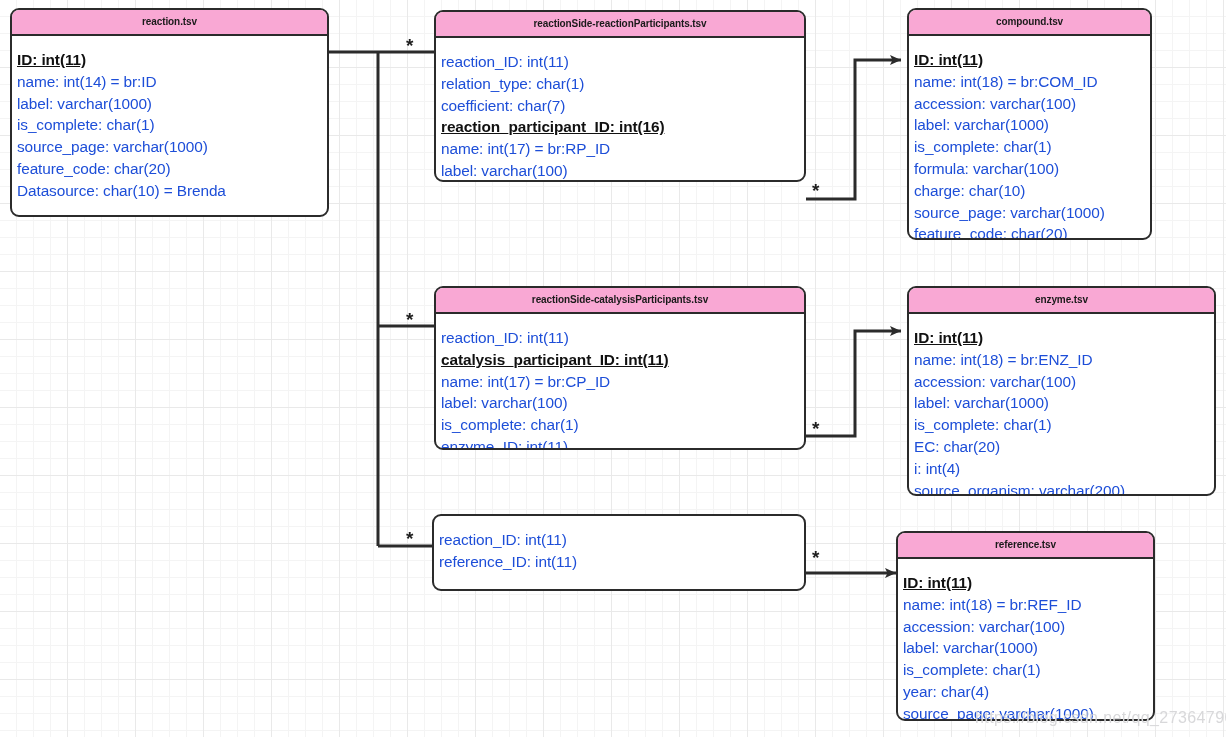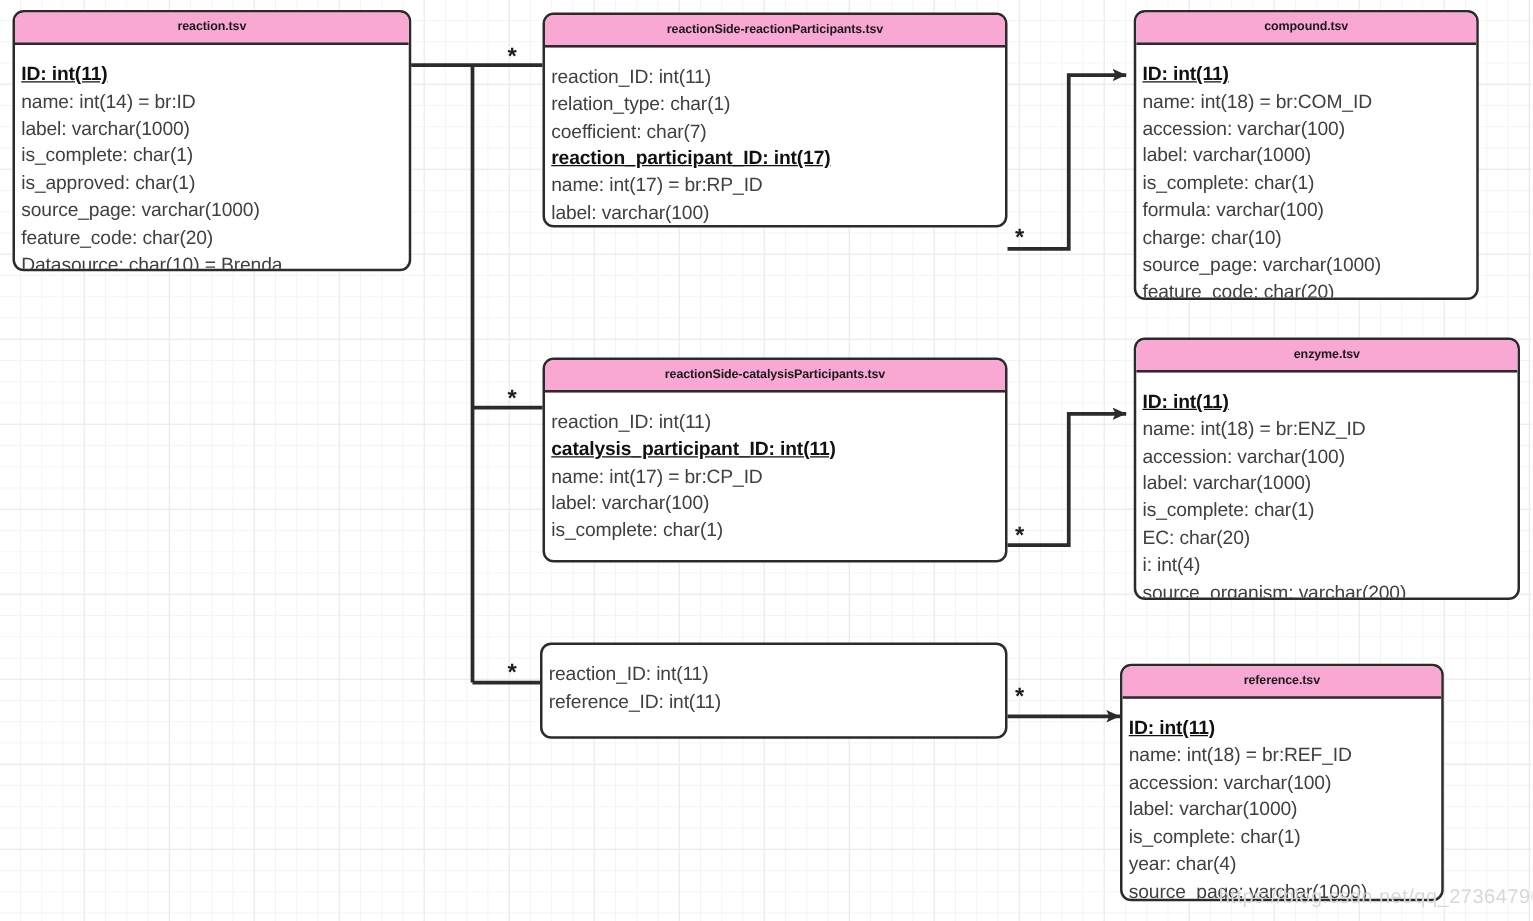--- a/index.html
+++ b/index.html
@@ -53,21 +53,21 @@
     white-space: nowrap;
     letter-spacing: -0.1px;
   }
   .entity-fields {
     box-sizing: border-box;
     padding: 13px 0 2px 5px;
   }
   .field {
     font-size: 15.4px;
     line-height: 21.8px;
-    color: #404040;
+    color: #1d4ed8;
     white-space: nowrap;
     letter-spacing: -0.1px;
   }
   .field.pk {
     font-weight: bold;
     color: #111111;
     text-decoration: underline;
     text-underline-offset: 1px;
   }
 
@@ -128,42 +128,41 @@
   <span class="mult" style="left:812px; top:419px;">*</span>
   <span class="mult" style="left:812px; top:548px;">*</span>
 
   <div class="entity" style="left:10px; top:8px; width:319px; height:209px;">
     <div class="entity-title">reaction.tsv</div>
     <div class="entity-fields">
       <div class="field pk">ID: int(11)</div>
       <div class="field">name:  int(14) = br:ID</div>
       <div class="field">label: varchar(1000)</div>
       <div class="field">is_complete:  char(1)</div>
-      <div class="field">is_approved:  char(1)</div>
       <div class="field">source_page: varchar(1000)</div>
       <div class="field">feature_code:  char(20)</div>
       <div class="field">Datasource:  char(10) = Brenda</div>
     </div>
   </div>
 
   <div class="entity" style="left:434px; top:10px; width:372px; height:172px;">
     <div class="entity-title">reactionSide-reactionParticipants.tsv</div>
     <div class="entity-fields">
       <div class="field">reaction_ID: int(11)</div>
       <div class="field">relation_type:  char(1)</div>
       <div class="field">coefficient:  char(7)</div>
-      <div class="field pk">reaction_participant_ID:  int(17)</div>
+      <div class="field pk">reaction_participant_ID:  int(16)</div>
       <div class="field">name:  int(17) = br:RP_ID</div>
       <div class="field">label:  varchar(100)</div>
       <div class="field">is_complete:  char(1)</div>
       <div class="field">compound_ID:  int(13)</div>
     </div>
   </div>
 
-  <div class="entity" style="left:907px; top:8px; width:276px; height:232px;">
+  <div class="entity" style="left:907px; top:8px; width:245px; height:232px;">
     <div class="entity-title">compound.tsv</div>
     <div class="entity-fields">
       <div class="field pk">ID: int(11)</div>
       <div class="field">name:  int(18) = br:COM_ID</div>
       <div class="field">accession:  varchar(100)</div>
       <div class="field">label:  varchar(1000)</div>
       <div class="field">is_complete:  char(1)</div>
       <div class="field">formula:  varchar(100)</div>
       <div class="field">charge:  char(10)</div>
       <div class="field">source_page: varchar(1000)</div>
@@ -172,24 +171,25 @@
   </div>
 
   <div class="entity" style="left:434px; top:286px; width:372px; height:164px;">
     <div class="entity-title">reactionSide-catalysisParticipants.tsv</div>
     <div class="entity-fields">
       <div class="field">reaction_ID: int(11)</div>
       <div class="field pk">catalysis_participant_ID:  int(11)</div>
       <div class="field">name:  int(17) = br:CP_ID</div>
       <div class="field">label:  varchar(100)</div>
       <div class="field">is_complete:  char(1)</div>
-    </div>
-  </div>
-
-  <div class="entity" style="left:907px; top:270px; width:309px; height:210px;">
+      <div class="field">enzyme_ID:  int(11)</div>
+    </div>
+  </div>
+
+  <div class="entity" style="left:907px; top:286px; width:309px; height:210px;">
     <div class="entity-title">enzyme.tsv</div>
     <div class="entity-fields">
       <div class="field pk">ID: int(11)</div>
       <div class="field">name:  int(18) = br:ENZ_ID</div>
       <div class="field">accession:  varchar(100)</div>
       <div class="field">label:  varchar(1000)</div>
       <div class="field">is_complete:  char(1)</div>
       <div class="field">EC:  char(20)</div>
       <div class="field">i:  int(4)</div>
       <div class="field">source_organism:  varchar(200)</div>

